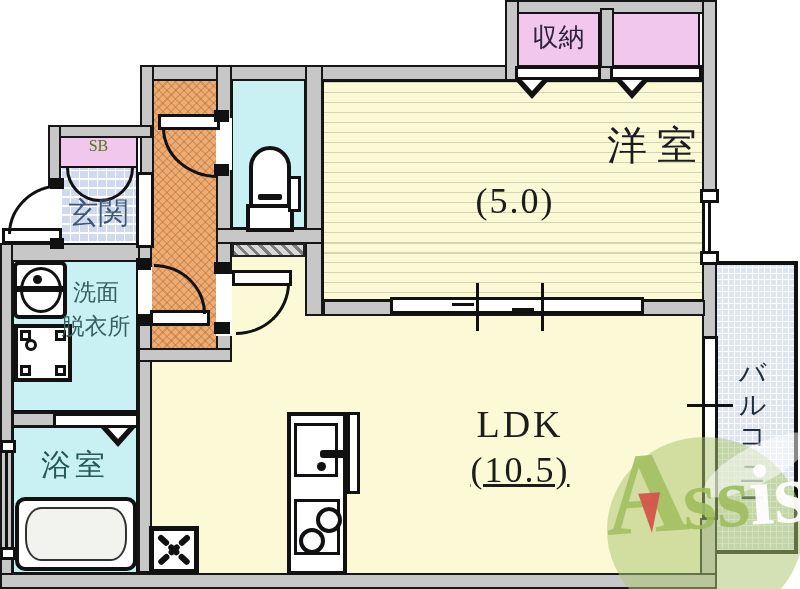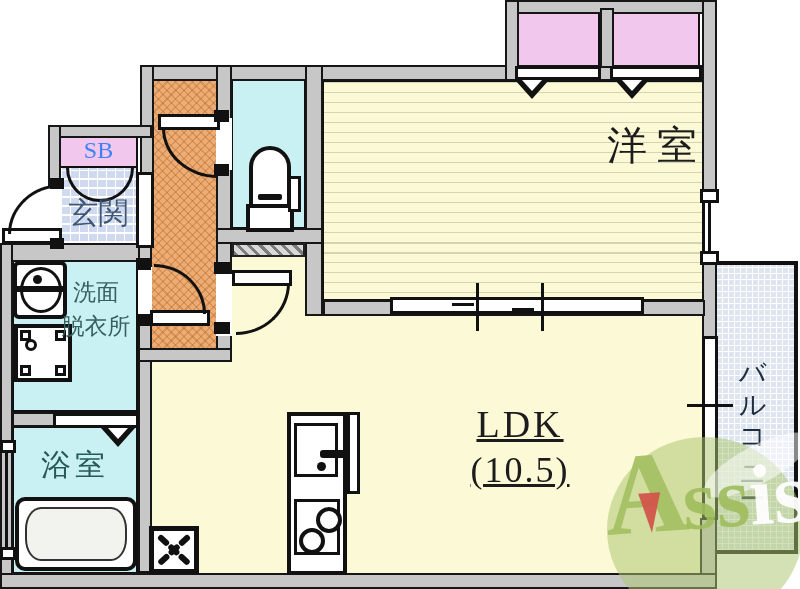--- a/index.html
+++ b/index.html
@@ -183,23 +183,25 @@
   <div class="sym wht" style="left:299px;top:528px;width:26px;height:26px;border-width:4px;border-radius:50%;"></div>
 
   <div class="sym wht" style="left:149px;top:526px;width:50px;height:48px;border-width:5px;">
     <svg width="40" height="38" viewBox="0 0 40 38" style="display:block">
       <line x1="7" y1="7" x2="33" y2="31" stroke="#111" stroke-width="6" stroke-dasharray="7 7" stroke-linecap="round"></line>
       <line x1="33" y1="7" x2="7" y2="31" stroke="#111" stroke-width="6" stroke-dasharray="7 7" stroke-linecap="round"></line>
     </svg>
   </div>
 
   <div class="lbl" style="left:323px;top:124px;width:384px;font-size:40px;letter-spacing:10px;text-align:right;">洋室</div>
-  <div class="lbl" style="left:410px;top:404px;width:220px;font-size:38px;letter-spacing:3px;text-decoration:underline;">LDK</div>
+  <div class="lbl" style="left:323px;top:182px;width:384px;font-size:36px;letter-spacing:2px;">(5.0)</div>
+  <div class="lbl" style="left:410px;top:404px;width:220px;font-size:38px;letter-spacing:3px;">LDK</div>
   <div class="lbl" style="left:410px;top:451px;width:220px;font-size:36px;letter-spacing:2px;text-decoration:underline;">(10.5)</div>
-  <div class="lbl" style="left:59px;top:137px;width:79px;font-size:24px;color:#3b82f6;">SB</div>
+  <div class="lbl" style="left:517px;top:24px;width:83px;font-size:26px;color:#2e2440;">収納</div>
+  <div class="lbl" style="left:59px;top:137px;width:79px;font-size:16px;color:#4d7c0f;">SB</div>
   <div class="lbl" style="left:59px;top:196px;width:79px;font-size:30px;color:#3f5878;">玄関</div>
   <div class="lbl" style="left:53px;top:276px;width:86px;font-size:23px;line-height:34px;color:#35605f;">
     <div>洗面</div>
     <div>脱衣所</div>
   </div>
   <div class="lbl" style="left:11px;top:448px;width:128px;font-size:30px;letter-spacing:4px;color:#265a58;">浴室</div>
   <div class="lbl vtxt" style="left:737px;top:282px;height:268px;font-size:27px;color:#1e2e40;z-index:5;">バルコニー</div>
 
   <div class="wm logo-circle" style="left:607px;top:437px;width:196px;height:186px;"></div>
   <div class="wm logo-swoosh" style="left:698px;top:446px;width:118px;height:38px;"></div>

